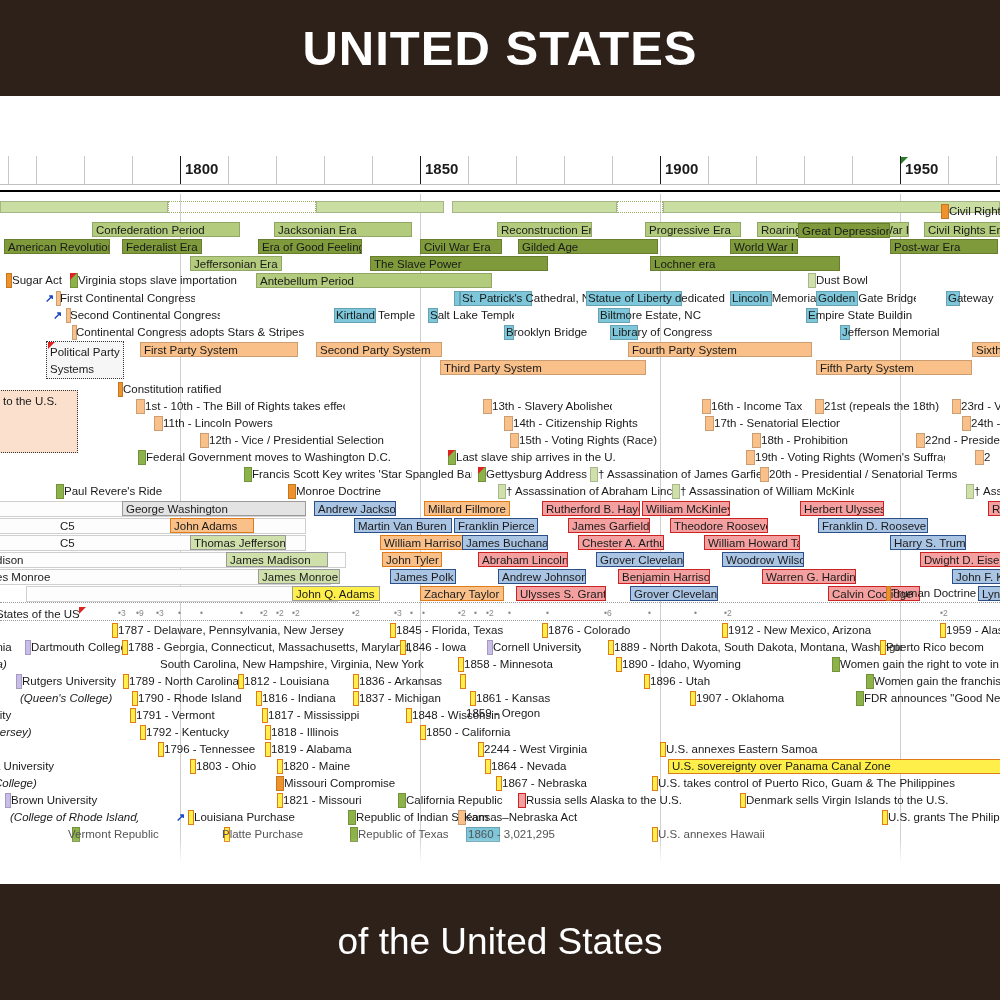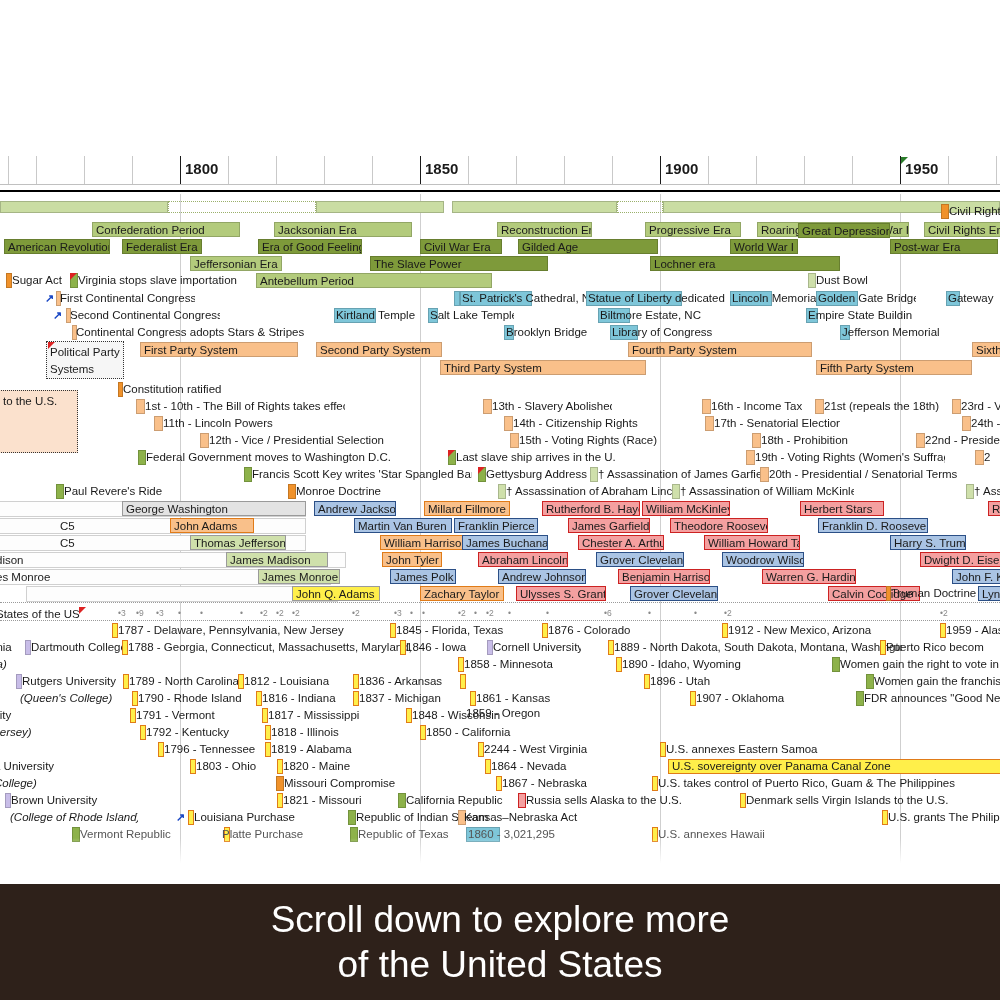--- a/index.html
+++ b/index.html
@@ -119,20 +119,23 @@
   .flag.green { border-left-color:#2a7d2a; }
   .linkicon {
     position:absolute; font-size: 11px; color:#1745c4; font-weight:bold; line-height: 15px;
   }
 </style>
 </head>
 <body>
 
 <div id="page">
 
+  <div class="banner" id="header-banner">
+    <div class="title">UNITED STATES</div>
+  </div>
 
   <div id="timeline">
 
     <div id="ruler">
       <div class="tick" style="left:8px"></div>
       <div class="tick" style="left:36px"></div>
       <div class="tick" style="left:84px"></div>
       <div class="tick" style="left:132px"></div>
       <div class="tick major" style="left:180px"></div>
       <div class="lbl" style="left:181px">1800</div>
@@ -331,21 +334,21 @@
     <div class="lane-lbl" style="left:60px;top:422px">C5</div>
     <div class="lane-lbl" style="left:60px;top:439px">C5</div>
     <div class="lane-lbl" style="left:-4px;top:456px">dison</div>
     <div class="lane-lbl" style="left:-4px;top:473px">es Monroe</div>
 
     <div class="chip bar p-grey b-grey" style="left:122px;top:405px;width:184px">George Washington</div>
     <div class="chip bar p-blue b-blue" style="left:314px;top:405px;width:82px">Andrew Jackson</div>
     <div class="chip bar p-orange b-orange" style="left:424px;top:405px;width:86px">Millard Fillmore</div>
     <div class="chip bar p-red b-red" style="left:542px;top:405px;width:98px">Rutherford B. Hayes</div>
     <div class="chip bar p-red b-red" style="left:642px;top:405px;width:88px">William McKinley</div>
-    <div class="chip bar p-red b-red" style="left:800px;top:405px;width:84px">Herbert Stars</div>
+    <div class="chip bar p-red b-red" style="left:800px;top:405px;width:84px">Herbert Ulysses</div>
     <div class="chip bar p-red b-red" style="left:988px;top:405px;width:20px">R</div>
 
     <div class="chip bar p-orange b-orange" style="left:170px;top:422px;width:84px">John Adams</div>
     <div class="chip bar p-blue b-blue" style="left:354px;top:422px;width:98px">Martin Van Buren</div>
     <div class="chip bar p-blue b-blue" style="left:454px;top:422px;width:84px">Franklin Pierce</div>
     <div class="chip bar p-red b-red" style="left:568px;top:422px;width:82px">James Garfield</div>
     <div class="chip bar p-red b-red" style="left:670px;top:422px;width:98px">Theodore Roosevelt</div>
     <div class="chip bar p-blue b-blue" style="left:818px;top:422px;width:110px">Franklin D. Roosevelt</div>
 
     <div class="chip bar p-green b-grey" style="left:190px;top:439px;width:96px">Thomas Jefferson</div>
@@ -426,20 +429,21 @@
     <div class="chip bar p-yellow b-orange" style="left:400px;top:544px;width:6px;height:15px"></div>
     <div class="chip ev" style="left:406px;top:544px;width:78px"><span class="tx">1846 - Iowa</span></div>
     <div class="chip bar p-purple" style="left:487px;top:544px;width:6px;height:15px"></div>
     <div class="chip ev" style="left:493px;top:544px;width:88px"><span class="tx">Cornell University</span></div>
     <div class="chip bar p-yellow b-orange" style="left:608px;top:544px;width:6px;height:15px"></div>
     <div class="chip ev" style="left:614px;top:544px;width:288px"><span class="tx">1889 - North Dakota, South Dakota, Montana, Washington</span></div>
     <div class="chip bar p-yellow b-orange" style="left:880px;top:544px;width:6px;height:15px"></div>
     <div class="chip ev" style="left:886px;top:544px;width:122px"><span class="tx">Puerto Rico becom</span></div>
 
     <div class="chip ev" style="left:-6px;top:561px;width:30px;font-style:italic"><span class="tx">ia)</span></div>
+    <div class="chip ev" style="left:160px;top:561px;width:290px"><span class="tx">South Carolina, New Hampshire, Virginia, New York</span></div>
     <div class="chip bar p-yellow b-orange" style="left:458px;top:561px;width:6px;height:15px"></div>
     <div class="chip ev" style="left:464px;top:561px;width:106px"><span class="tx">1858 - Minnesota</span></div>
     <div class="chip bar p-yellow b-orange" style="left:616px;top:561px;width:6px;height:15px"></div>
     <div class="chip ev" style="left:622px;top:561px;width:122px"><span class="tx">1890 - Idaho, Wyoming</span></div>
     <div class="chip bar p-green-mk" style="left:832px;top:561px;width:8px;height:15px"></div>
     <div class="chip ev" style="left:840px;top:561px;width:168px"><span class="tx">Women gain the right to vote in Cuba</span></div>
 
     <div class="chip bar p-purple" style="left:16px;top:578px;width:6px;height:15px"></div>
     <div class="chip ev" style="left:22px;top:578px;width:104px"><span class="tx">Rutgers University</span></div>
     <div class="chip bar p-yellow b-orange" style="left:123px;top:578px;width:6px;height:15px"></div>
@@ -528,32 +532,31 @@
     <div class="chip bar p-yellow b-orange" style="left:188px;top:714px;width:6px;height:15px"></div>
     <div class="chip ev" style="left:194px;top:714px;width:110px"><span class="tx">Louisiana Purchase</span></div>
     <div class="chip bar p-green-mk" style="left:348px;top:714px;width:8px;height:15px"></div>
     <div class="chip ev" style="left:356px;top:714px;width:152px"><span class="tx">Republic of Indian Stream</span></div>
     <div class="chip bar p-orange" style="left:458px;top:714px;width:8px;height:15px"></div>
     <div class="chip ev" style="left:464px;top:714px;width:140px"><span class="tx">Kansas–Nebraska Act</span></div>
     <div class="chip bar p-yellow b-orange" style="left:882px;top:714px;width:6px;height:15px"></div>
     <div class="chip ev" style="left:888px;top:714px;width:122px"><span class="tx">U.S. grants The Philippine</span></div>
 
     <div class="chip bar p-green-mk" style="left:72px;top:731px;width:8px;height:15px"></div>
-    <div class="chip ev" style="left:80px;top:731px;width:110px;color:#555"><span class="tx">Vermont Republic</span></div>
+    <div class="chip ev" style="left:68px;top:731px;width:110px;color:#555"><span class="tx">Vermont Republic</span></div>
     <div class="chip bar p-yellow b-orange" style="left:224px;top:731px;width:6px;height:15px"></div>
     <div class="chip ev" style="left:222px;top:731px;width:108px;color:#555"><span class="tx">Platte Purchase</span></div>
     <div class="chip bar p-green-mk" style="left:350px;top:731px;width:8px;height:15px"></div>
     <div class="chip ev" style="left:358px;top:731px;width:118px;color:#555"><span class="tx">Republic of Texas</span></div>
     <div class="chip bar p-teal" style="left:466px;top:731px;width:34px;height:15px"></div>
     <div class="chip ev" style="left:468px;top:731px;width:110px;color:#555"><span class="tx">1860 - 3,021,295</span></div>
     <div class="chip bar p-yellow b-orange" style="left:652px;top:731px;width:6px;height:15px"></div>
     <div class="chip ev" style="left:658px;top:731px;width:150px;color:#555"><span class="tx">U.S. annexes Hawaii</span></div>
 
     <div style="position:absolute;left:0;top:742px;width:1000px;height:46px;background:linear-gradient(to bottom, rgba(255,255,255,0) 0%, #fff 55%);"></div>
 
   </div>
 
   <div class="banner" id="footer-banner">
-    <div class="line">Scroll down to explore more</div>
     <div class="line">of the United States</div>
   </div>
 
 </div>
 
 </body></html>

